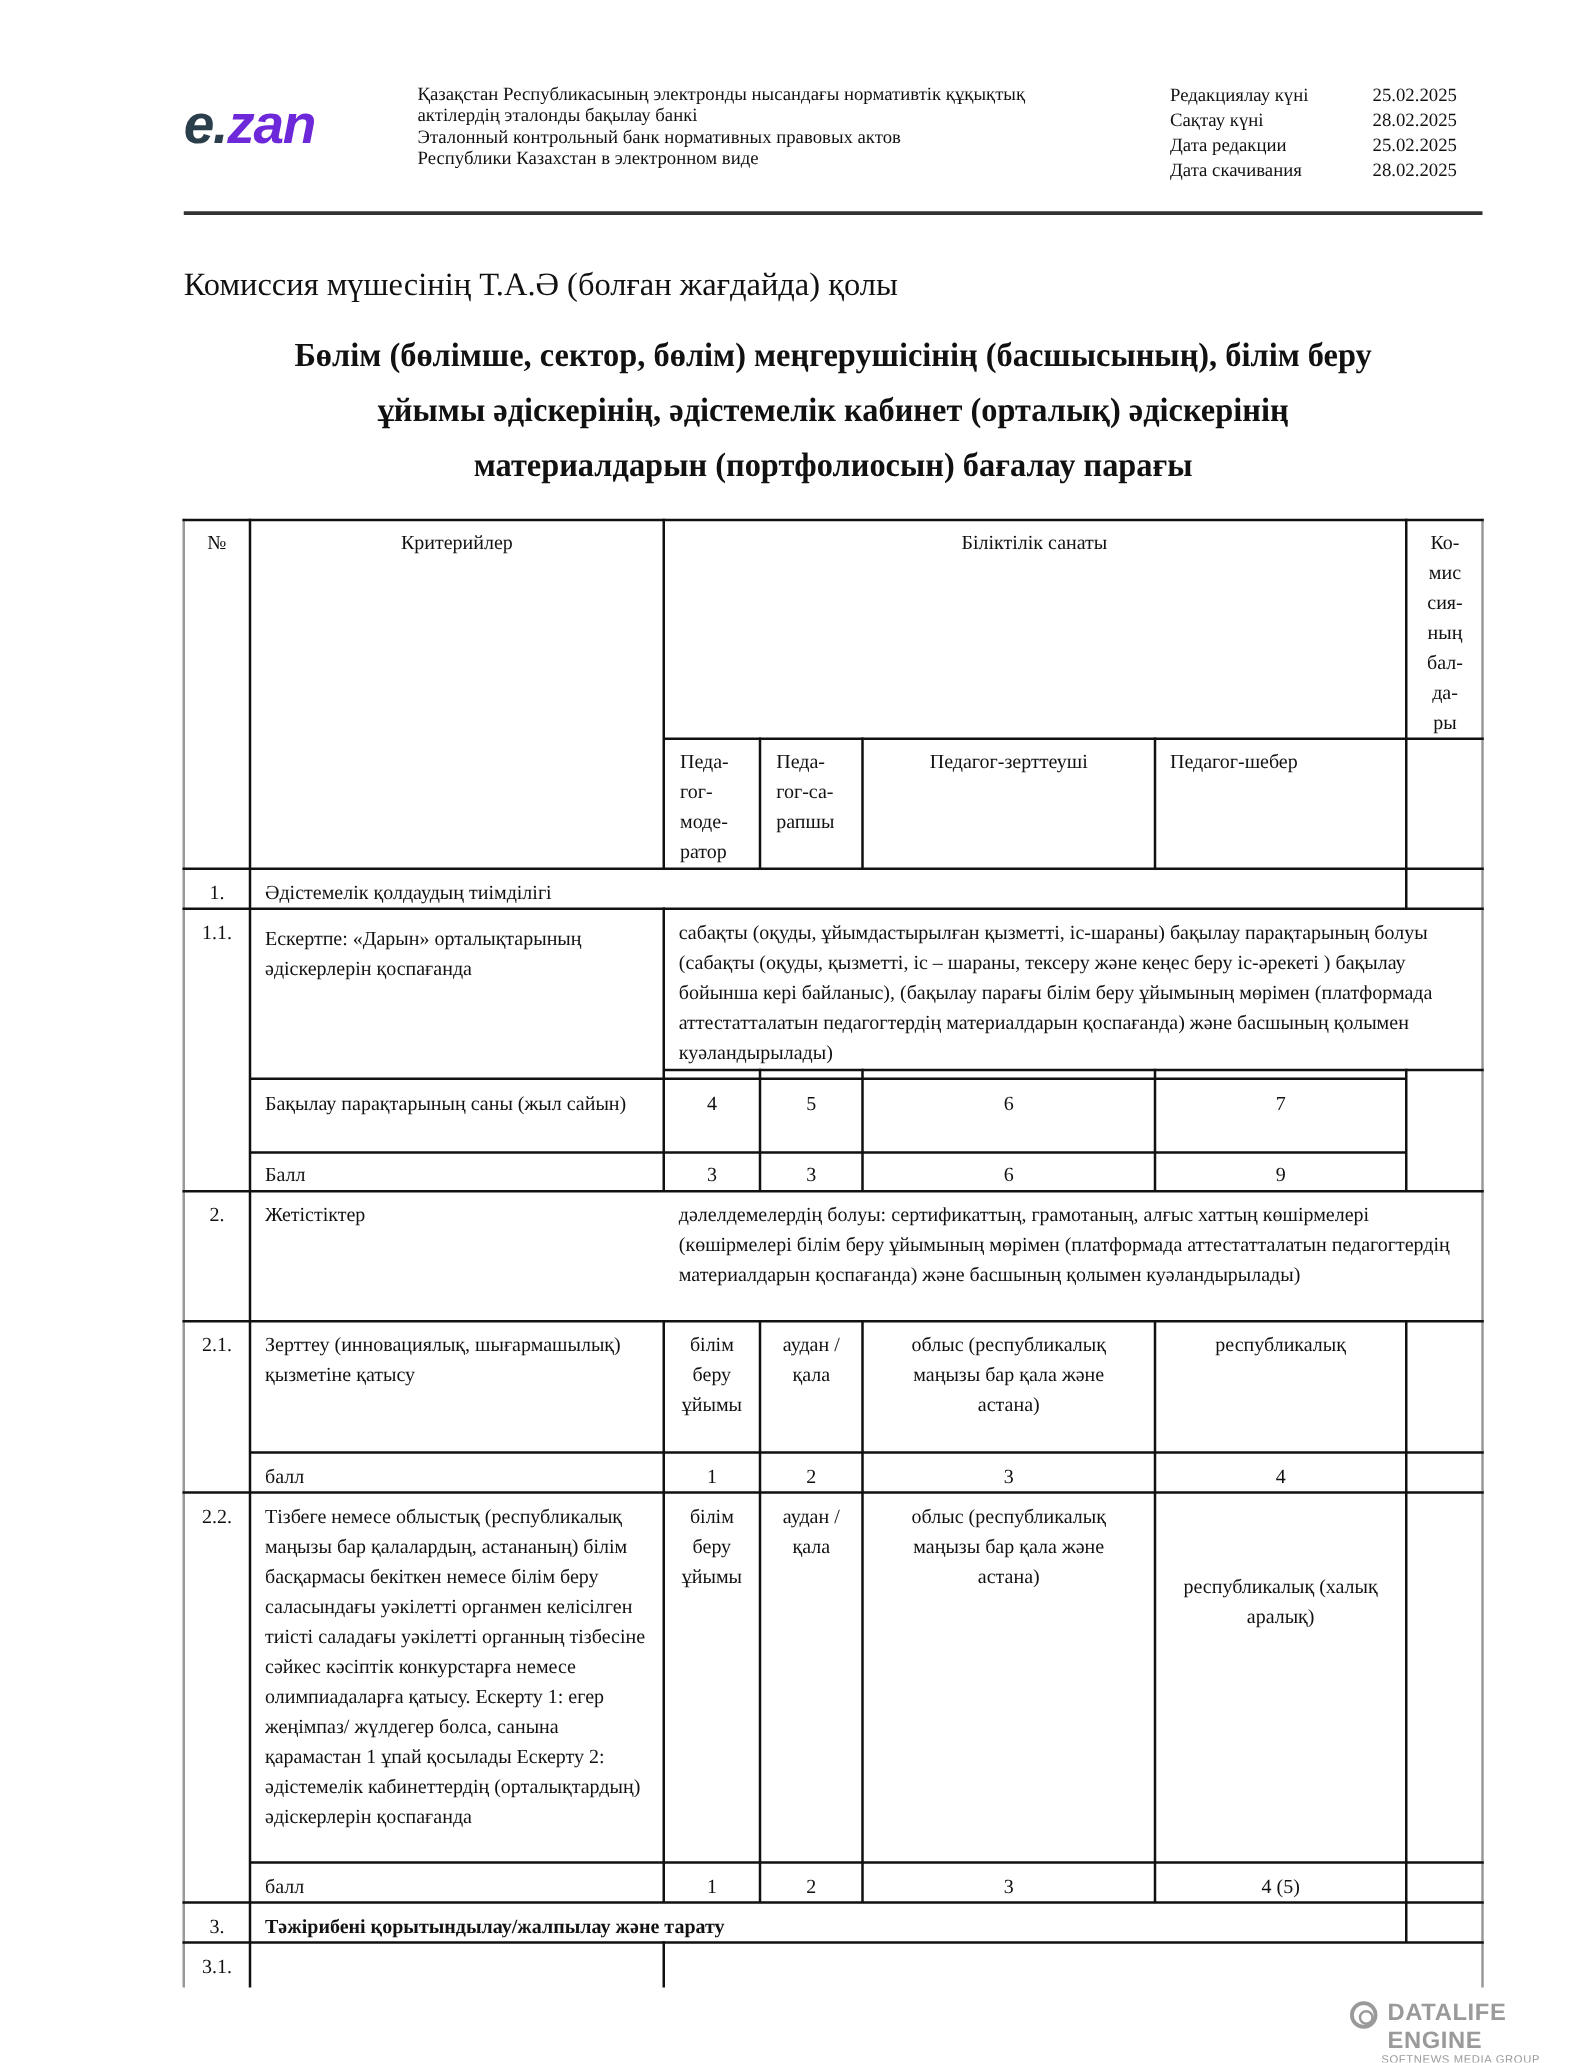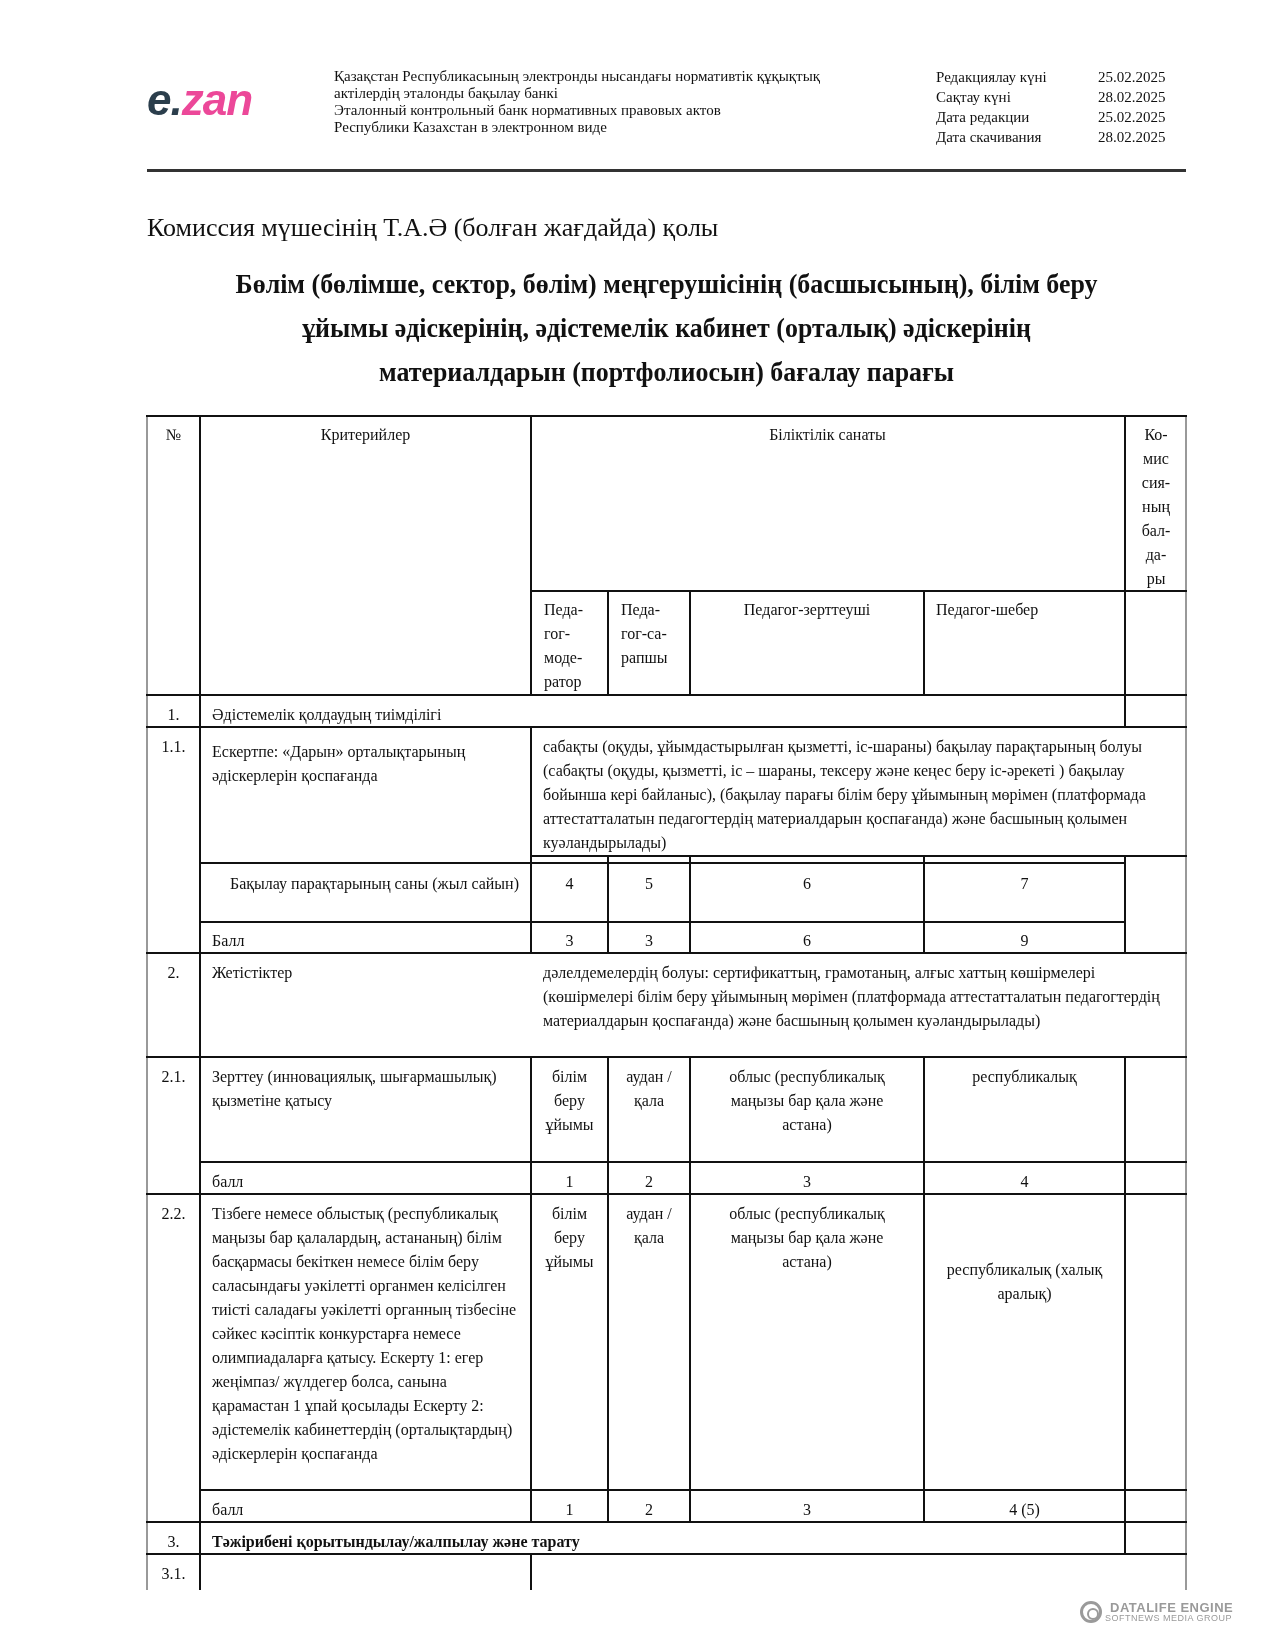--- a/index.html
+++ b/index.html
@@ -1,34 +1,34 @@
 <!DOCTYPE html>
 <html><head>
 <meta charset="utf-8">
 <style>
   html,body{margin:0;padding:0;background:#fff;}
   body{width:1275px;height:1650px;position:relative;overflow:hidden;font-family:"Liberation Serif","DejaVu Serif",serif;color:#111;}
   .abs{position:absolute;}
   .logo{left:147px;top:78px;font-family:"Liberation Sans","DejaVu Sans",sans-serif;font-weight:bold;font-style:italic;font-size:44px;letter-spacing:-1px;line-height:1;}
   .logo .e{color:#2b3e4c;}
-  .logo .zan{color:#ec4899;}
+  .logo .zan{color:#6d28d9;}
   .hdr-text{left:334px;top:68px;font-size:15px;line-height:17px;}
   .meta{left:936px;top:67px;font-size:15px;line-height:20px;}
   .meta .row{display:flex;}
   .meta .k{width:162px;}
   .rule{left:147px;top:169px;width:1039px;height:3px;background:#333;}
   .sig{left:147px;top:212px;font-size:26px;line-height:32px;}
   .title{left:147px;width:1039px;top:262px;text-align:center;font-weight:bold;font-size:27px;line-height:44px;transform:scaleX(0.96);}
   .cell{position:absolute;box-sizing:border-box;font-size:16px;line-height:24px;padding:6px 12px 0 12px;}
   .c{text-align:center;padding-left:4px;padding-right:4px;}
   .hline{position:absolute;height:2px;background:#111;}
   .vline{position:absolute;width:2px;background:#111;}
   .vgray{position:absolute;width:2px;background:#999;}
   .wm{left:1080px;top:1600px;color:#9a9a9a;font-family:"Liberation Sans","DejaVu Sans",sans-serif;}
-  .wm .big{font-size:13px;font-weight:bold;letter-spacing:0.5px;}
+  .wm .big{font-size:19px;font-weight:bold;letter-spacing:0.5px;}
   .wm .small{font-size:9px;letter-spacing:0.5px;margin-left:25px;margin-top:-2px;}
   .wm .ring{position:absolute;left:0;top:1px;width:22px;height:22px;border:3px solid #9a9a9a;border-radius:50%;box-sizing:border-box;}
   .wm .ring::after{content:"";position:absolute;left:4px;top:4px;width:8px;height:8px;border:2px solid #9a9a9a;border-radius:50%;}
   .wm .txt{margin-left:30px;}
 </style>
 </head>
 <body>
 
 <div class="abs logo"><span class="e">e.</span><span class="zan">zan</span></div>
 
@@ -131,21 +131,21 @@
 <div class="cell" style="left:924px;top:592px;width:235px;padding-left:12px;">Педагог-шебер</div>
 
 <div class="cell c" style="left:147px;top:697px;width:53px;">1.</div>
 <div class="cell" style="left:200px;top:697px;width:1112px;">Әдістемелік қолдаудың тиімділігі</div>
 
 <div class="cell c" style="left:147px;top:729px;width:53px;">1.1.</div>
 <div class="cell" style="left:200px;top:729px;width:331px;">
   <div style="margin-top:5px;">Ескертпе: «Дарын» орталықтарының әдіскерлерін қоспағанда</div>
 </div>
 <div class="cell" style="left:531px;top:729px;width:655px;padding-right:10px;">сабақты (оқуды, ұйымдастырылған қызметті, іс-шараны) бақылау парақтарының болуы (сабақты (оқуды, қызметті, іс – шараны, тексеру және кеңес беру іс-әрекеті ) бақылау бойынша кері байланыс), (бақылау парағы білім беру ұйымының мөрімен (платформада аттестатталатын педагогтердің материалдарын қоспағанда) және басшының қолымен куәландырылады)</div>
-<div class="cell" style="left:200px;top:866px;width:331px;text-align:right;">Бақылау парақтарының саны (жыл сайын)</div>
+<div class="cell" style="left:200px;top:866px;width:331px;">Бақылау парақтарының саны (жыл сайын)</div>
 <div class="cell c" style="left:531px;top:866px;width:77px;">4</div>
 <div class="cell c" style="left:608px;top:866px;width:82px;">5</div>
 <div class="cell c" style="left:690px;top:866px;width:234px;">6</div>
 <div class="cell c" style="left:924px;top:866px;width:201px;">7</div>
 <div class="cell" style="left:200px;top:923px;width:331px;">Балл</div>
 <div class="cell c" style="left:531px;top:923px;width:77px;">3</div>
 <div class="cell c" style="left:608px;top:923px;width:82px;">3</div>
 <div class="cell c" style="left:690px;top:923px;width:234px;">6</div>
 <div class="cell c" style="left:924px;top:923px;width:201px;">9</div>
 

